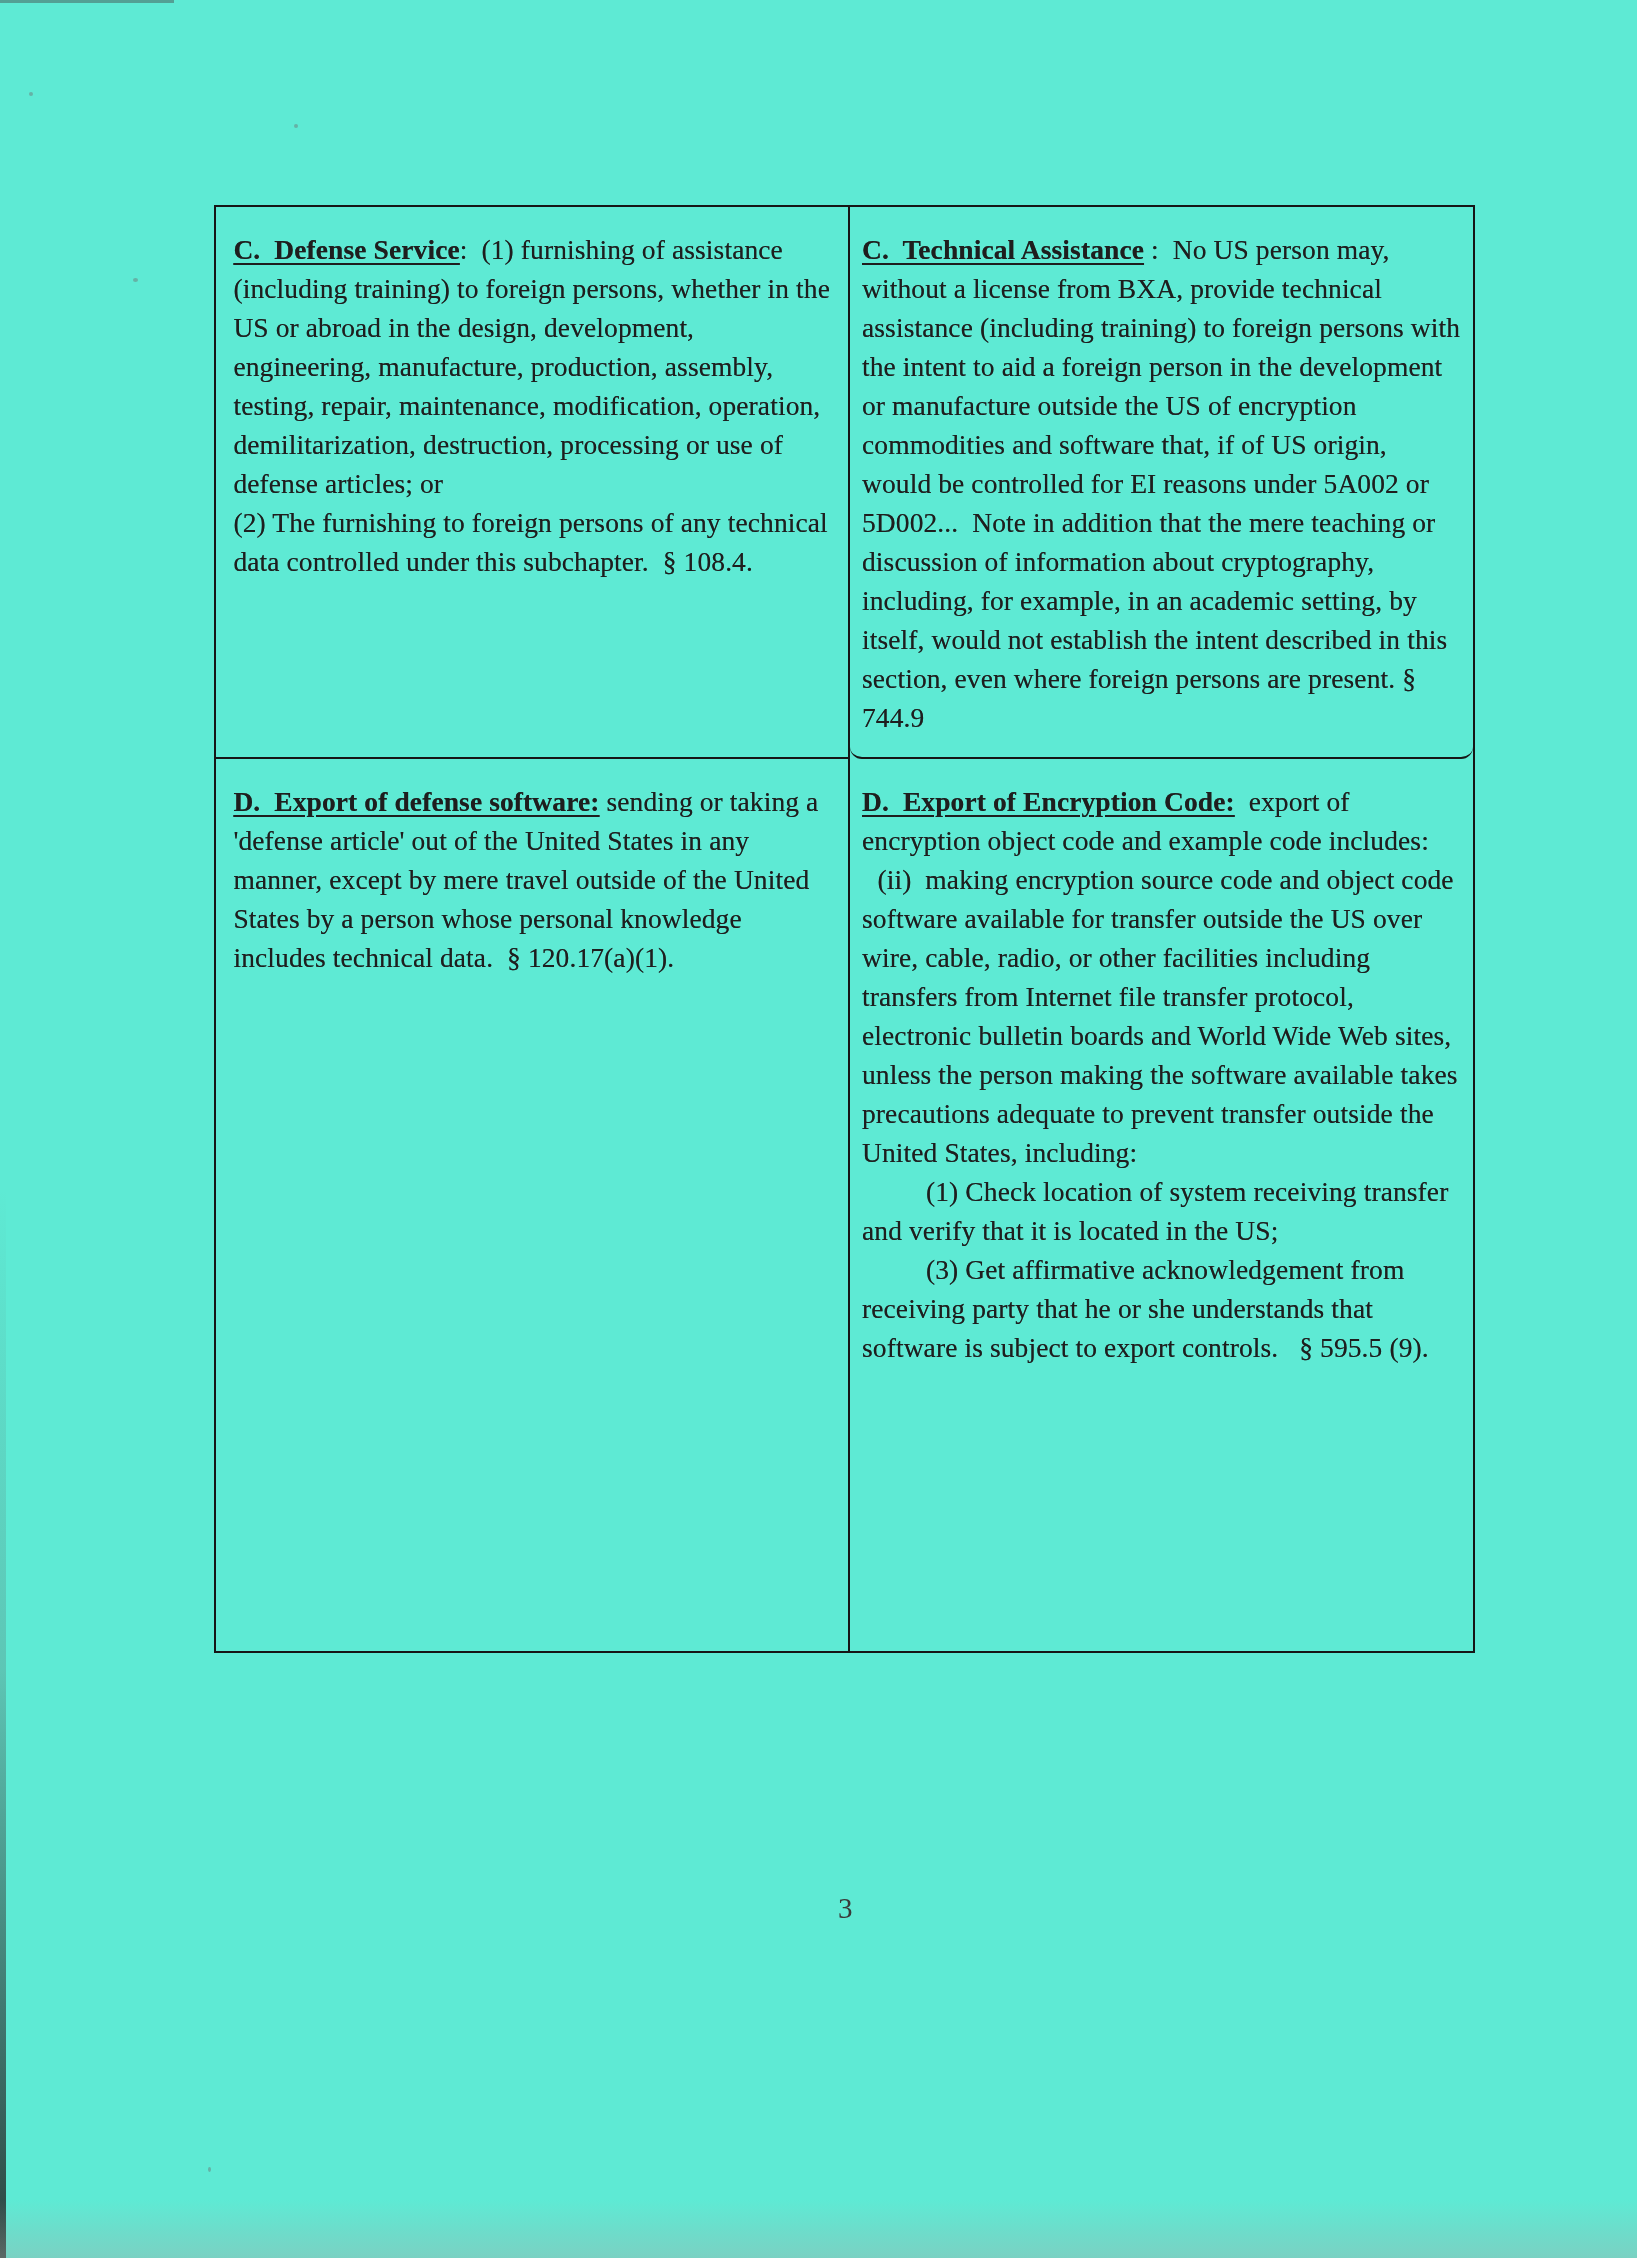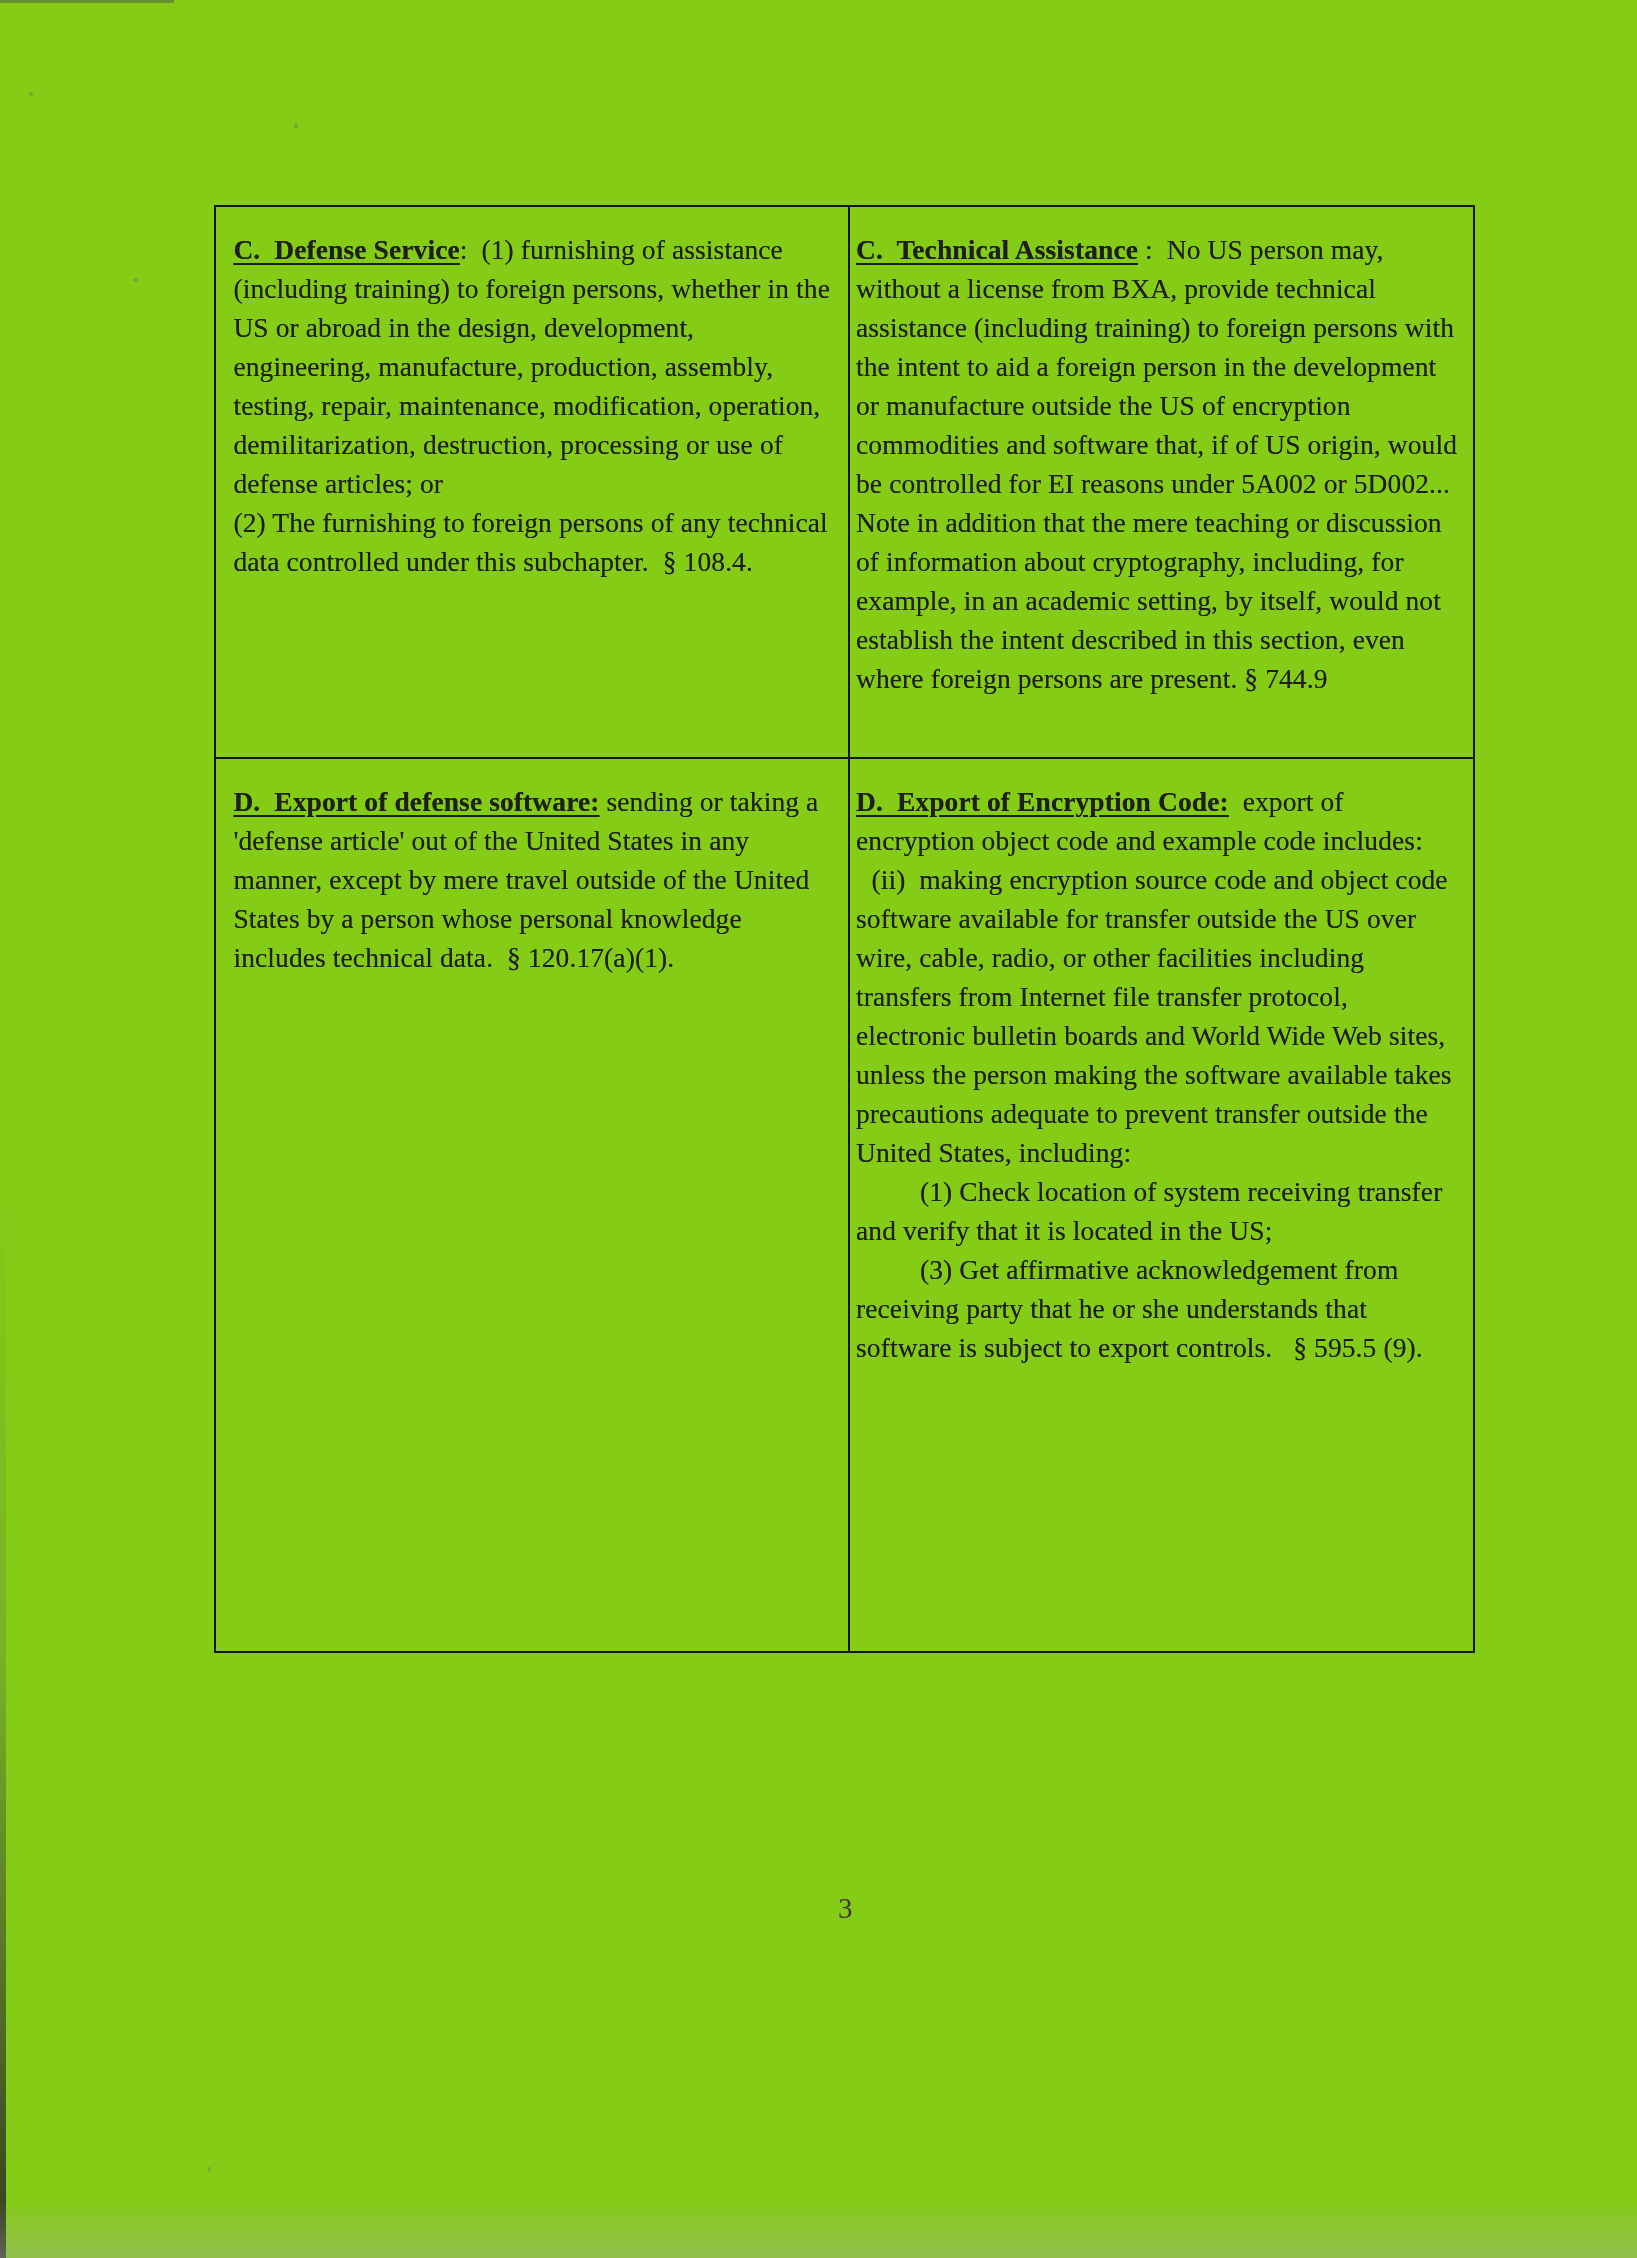--- a/index.html
+++ b/index.html
@@ -4,21 +4,21 @@
 <style>
   html, body {
     margin: 0;
     padding: 0;
     background: #ffffff;
   }
   .page {
     position: relative;
     width: 1638px;
     height: 2258px;
-    background: #84cc16;
+    background: #5eead4;
     overflow: hidden;
     font-family: "Liberation Serif", "DejaVu Serif", serif;
     color: #1e1e1e;
   }
 
   
   .artifact { position: absolute; pointer-events: none; }
   .top-edge-smudge {
     left: 0; top: 0; width: 174px; height: 2.9px;
     background: rgba(70,70,70,0.45);
@@ -58,21 +58,21 @@
     box-sizing: border-box;
     padding: 23px 15.4px 9.7px 17.4px;
     font-size: 27.5px;
     line-height: 39px;
     letter-spacing: 0.1px;
     text-shadow: 0 0 0.6px rgba(35,35,35,0.65);
     overflow: hidden;
   }
   .cell.col-left  { border-right: 2.9px solid #161616; }
   .cell.row-top   { border-bottom: 2.9px solid #161616; }
-  .cell.col-right { padding-left: 6px; padding-right: 11.6px; }
+  .cell.col-right { padding-left: 12px; padding-right: 11.6px; border-radius: 12px; }
 
   .cell p {
     margin: 0;
     white-space: pre-wrap;
   }
   .cell-heading {
     font-weight: bold;
     text-decoration: underline;
     text-decoration-thickness: 2.4px;
     text-underline-offset: 3.9px;

